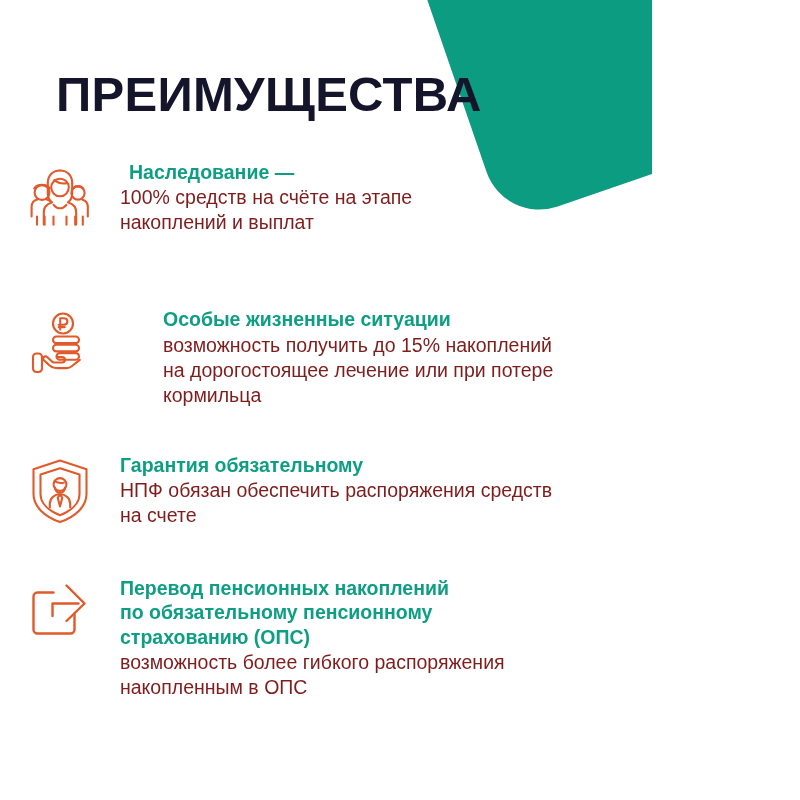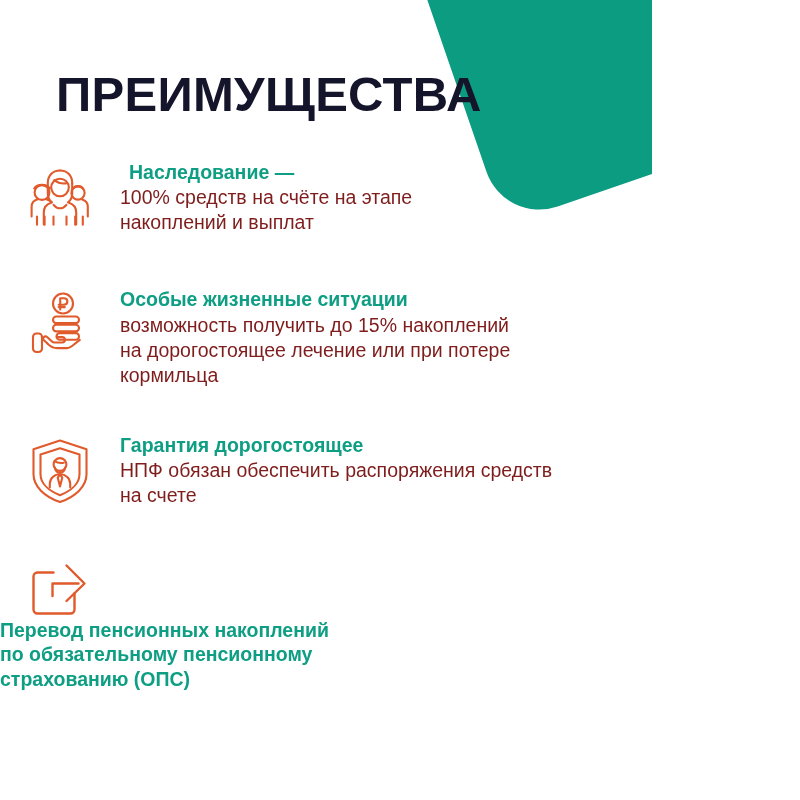--- a/index.html
+++ b/index.html
@@ -58,23 +58,23 @@
     top: 160px;
     width: 800px;
   }
 
   .benefit {
     position: relative;
     display: flex;
     align-items: flex-start;
   }
   .benefit-1 { margin-top: 0px; }
-  .benefit-2 { margin-top: 52px; }
+  .benefit-2 { margin-top: 72px; gap: 43px; }
   .benefit-3 { margin-top: 45px; }
-  .benefit-4 { margin-top: 48px; flex-direction: column; }
+  .benefit-4 { margin-top: 48px; }
 
   .icon-wrap {
     flex: 0 0 auto;
     width: 120px;
     display: flex;
     justify-content: center;
     padding-top: 4px;
   }
   .icon-wrap svg {
     display: block;
@@ -185,38 +185,40 @@
           <circle cx="31" cy="27.5" r="6.4"></circle>
           <path d="M25.4 24.2c2.6 1.6 6.1 2.2 9.4 1.6"></path>
           <path d="M26 30.5c0 2.9 2.2 5.2 5 5.2s5-2.3 5-5.2"></path>
 
           <path d="M20.8 50.5v-3.8c0-5.4 4.5-9.5 10.2-9.5s10.2 4.1 10.2 9.5v3.8"></path>
 
           <path d="M31 37.6l-2.3 3 2.3 8.8 2.3-8.8-2.3-3Z"></path>
         </svg>
       </div>
       <div class="benefit-text">
-        <div class="benefit-heading">Гарантия дорогостоящее</div>
+        <div class="benefit-heading">Гарантия обязательному</div>
         <div class="benefit-body">НПФ обязан обеспечить распоряжения средств
 на счете</div>
       </div>
     </div>
 
     <div class="benefit benefit-4">
       <div class="icon-wrap">
         <svg width="64" height="58" viewBox="0 0 64 58" fill="none" stroke="#E05A2B" stroke-width="2.4" stroke-linecap="round" stroke-linejoin="round">
 
           <path d="M25.5 12.5H9.5c-2.2 0-4 1.8-4 4v33c0 2.2 1.8 4 4 4h33c2.2 0 4-1.8 4-4v-16"></path>
 
           <path d="M24.5 36V23.5h26"></path>
 
           <path d="M38.5 5.5 56.5 23.5 38.5 41"></path>
         </svg>
       </div>
       <div class="benefit-text">
         <div class="benefit-heading" style="white-space:pre-line;">Перевод пенсионных накоплений
 по обязательному пенсионному
 страхованию (ОПС)</div>
+        <div class="benefit-body">возможность более гибкого распоряжения
+накопленным в ОПС</div>
       </div>
     </div>
 
   </div>
 </div>
 
 </body></html>

